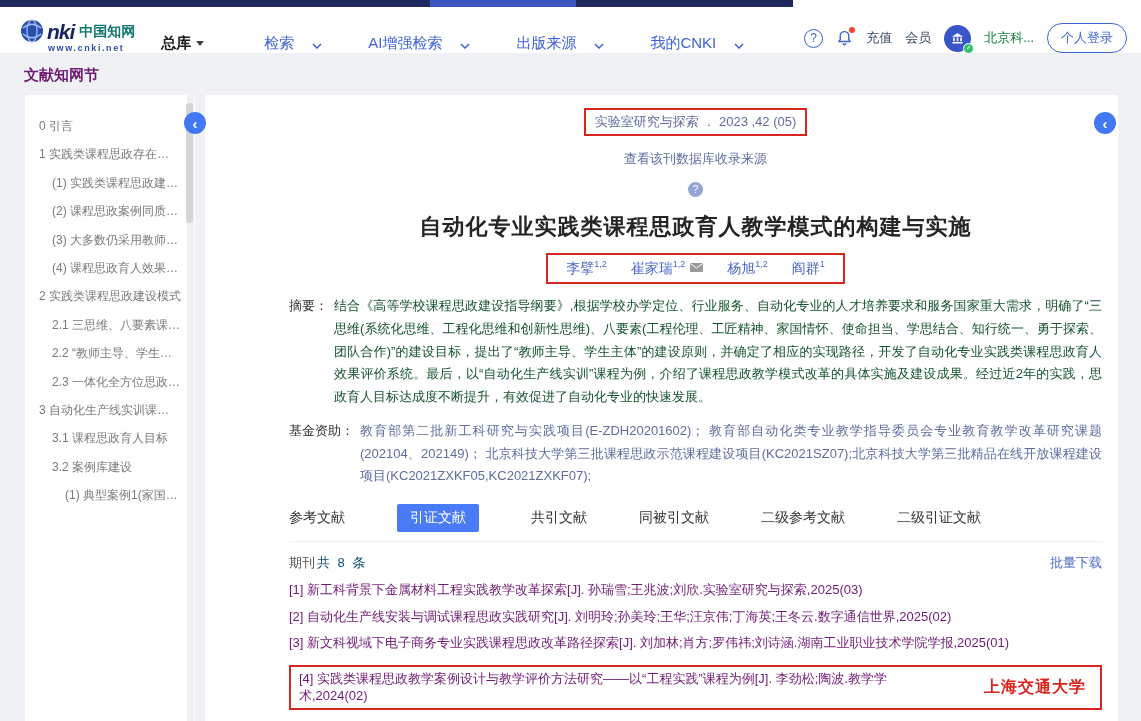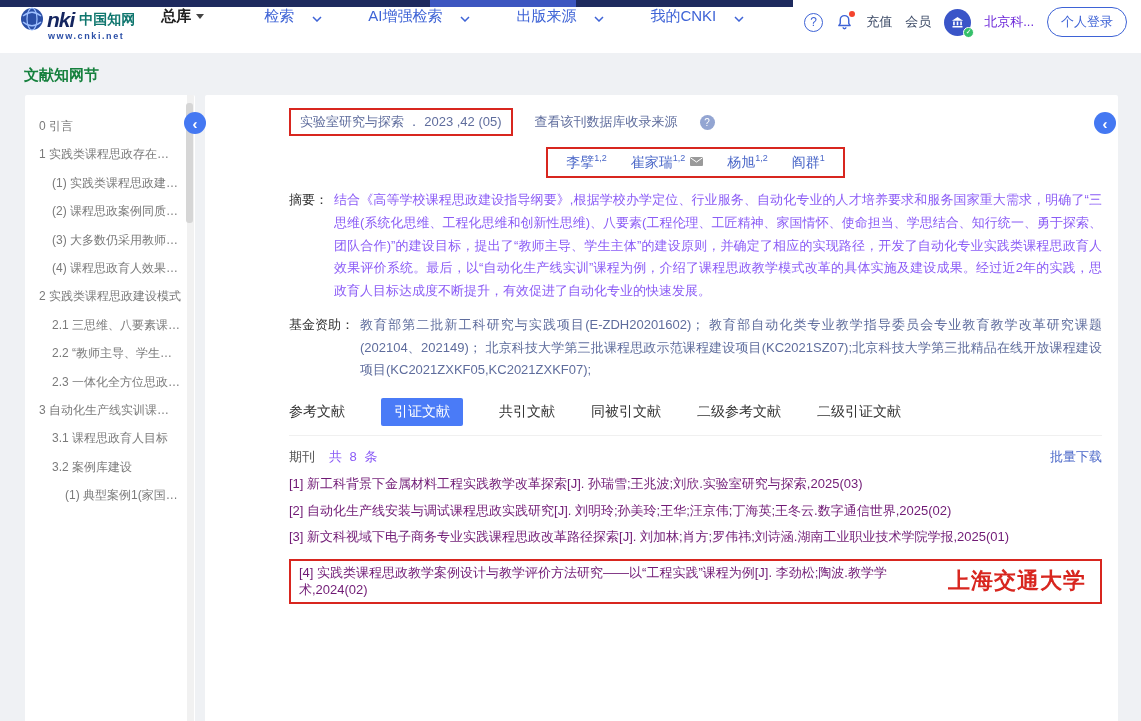--- a/index.html
+++ b/index.html
@@ -5,103 +5,103 @@
   * { margin:0; padding:0; box-sizing:border-box; }
   html,body { width:1141px; height:721px; overflow:hidden; background:#eff1f4;
               font-family:"Liberation Sans","DejaVu Sans",sans-serif; }
 
   
   .topstrip { position:relative; height:7px; background:#fff; }
   .topstrip .dark { position:absolute; left:0; top:0; height:7px; width:793px; background:#1e2a5e; }
   .topstrip .blue { position:absolute; left:430px; top:0; height:7px; width:146px; background:#3d56c0; }
 
   
-  .navbar { height:46px; background:#fff; display:flex; align-items:flex-start; padding:0 14px 0 20px; }
+  .navbar { height:46px; background:#fff; display:flex; align-items:flex-end; padding:0 14px 0 20px; }
   .logo { display:flex; flex-direction:column; line-height:1; }
   .logo-row { display:flex; align-items:center; gap:3px; }
   .globe { width:24px; height:24px; display:inline-flex; }
   .brand { font-size:21px; font-weight:bold; font-style:italic; color:#14255f; letter-spacing:-1px; }
   .brand-cn { font-size:14px; font-weight:bold; color:#0f766e; margin-left:2px; }
   .site { font-size:9px; font-weight:bold; color:#2b4fa7; letter-spacing:1.6px; margin-left:28px; margin-top:1px; }
   .hub { display:flex; align-items:center; gap:5px; margin-left:26px; font-size:15px; font-weight:bold; color:#222; cursor:pointer; }
   .caret-down { width:0; height:0; border-left:4px solid transparent; border-right:4px solid transparent; border-top:5px solid #444; display:inline-block; }
   .nav-links { display:flex; gap:46px; margin-left:auto; }
   .nav-link { display:flex; align-items:center; gap:18px; font-size:15px; color:#3e63d6; cursor:pointer; white-space:nowrap; }
   .nav-right { display:flex; align-items:center; gap:13px; margin-left:auto; }
   .help-circle { width:19px; height:19px; border:1.5px solid #3e63d6; border-radius:50%; color:#3e63d6;
                  font-size:12px; display:inline-flex; align-items:center; justify-content:center; cursor:pointer; }
   .bell-wrap { position:relative; display:inline-flex; cursor:pointer; }
   .bell-dot { position:absolute; right:-2px; top:-2px; width:6px; height:6px; background:#f4442e; border-radius:50%; }
   .nav-text { font-size:13px; color:#3c4a66; cursor:pointer; white-space:nowrap; }
   .org-avatar { position:relative; width:27px; height:27px; border-radius:50%; background:#3a55c8;
                 display:inline-flex; align-items:center; justify-content:center; cursor:pointer; }
   .org-check { position:absolute; right:-3px; bottom:-2px; width:11px; height:11px; background:#35c06a; border:1.5px solid #fff;
                border-radius:50%; color:#fff; font-size:7px; line-height:8px; text-align:center; }
-  .org-name { font-size:13px; color:#6d28d9; cursor:pointer; }
+  .org-name { font-size:13px; color:#15803d; cursor:pointer; }
   .login-btn { font-size:13px; color:#3e63d6; border:1px solid #3e63d6; border-radius:15px; padding:5px 13px;
                background:#fff; cursor:pointer; white-space:nowrap; }
 
   
-  .page-head { font-size:15px; font-weight:bold; color:#15803d; margin:13px 0 10px 24px; }
+  .page-head { font-size:15px; font-weight:bold; color:#701a75; margin:13px 0 10px 24px; }
 
   
   .content { display:flex; gap:10px; margin:0 23px 0 25px; height:628px; }
   .outline-panel { position:relative; width:170px; background:#fff; border-radius:2px; padding:12px 14px 0 14px; overflow:hidden; flex:0 0 auto; }
   .sb-item { font-size:12px; color:#7a7a7a; margin-top:11px; line-height:1.45; cursor:pointer;
              overflow:hidden; white-space:nowrap; text-overflow:ellipsis; }
   .sb-item.lvl1 { padding-left:13px; }
   .sb-item.lvl2 { padding-left:26px; }
   .sb-scroll { position:absolute; right:1px; top:0; width:7px; height:100%; background:#f1f1f1; }
   .sb-thumb { position:absolute; right:1px; top:8px; width:7px; height:120px; background:#d6d6d6; border-radius:3px; }
 
   .collapse-btn { position:absolute; width:22px; height:22px; border-radius:50%; background:#4478f2; color:#fff;
                   display:flex; align-items:center; justify-content:center; font-size:15px; font-weight:bold;
                   cursor:pointer; z-index:5; line-height:1; }
   #collapse-left  { left:184px; top:112px; }
   #collapse-right { left:1094px; top:112px; }
 
   
   .article-panel { flex:1; background:#fff; border-radius:2px; padding:13px 16px 0 84px; overflow:hidden; position:relative; }
   .red-box { border:2px solid #d8261f; }
-  .src-row { display:flex; align-items:center; gap:22px; font-size:13px; color:#5f6d9d; }
+  .src-row { display:flex; align-items:center; gap:14px; font-size:13px; color:#5f6d9d;flex-direction:column; }
   .src-box { padding:3px 9px; color:#5f6d9d; }
   .src-more { color:#5f6d9d; cursor:pointer; }
   .q-badge { width:15px; height:15px; border-radius:50%; background:#93a5d2; color:#fff; font-size:10px;
              display:inline-flex; align-items:center; justify-content:center; cursor:pointer; }
 
   .art-title { text-align:center; font-size:22px; font-weight:bold; color:#252525; letter-spacing:1px; margin-top:15px; }
 
   .authors-line { text-align:center; margin-top:11px; }
   .authors-box { display:inline-flex; align-items:center; gap:24px; padding:4px 18px; }
   .author { font-size:14px; color:#4a67c8; cursor:pointer; }
   .author sup { font-size:9px; }
   .mail-icon { margin-left:5px; vertical-align:1px; }
   .affils { text-align:center; font-size:13px; color:#5a6a94; margin-top:7px; }
 
   .meta { display:flex; margin-top:11px; font-size:13px; line-height:1.75; }
   .meta-label { font-weight:normal; color:#333; white-space:nowrap; margin-right:6px; }
-  .meta-body { flex:1; color:#8b5cf6; text-align:justify; }
+  .meta-body { flex:1; color:#14532d; text-align:justify; }
   .meta-body.linkish { color:#5f6d9d; }
   .kw { color:#5f6d9d; margin-right:8px; cursor:pointer; }
 
   
-  .tabs-row { display:flex; align-items:center; gap:36px; margin-top:16px; border-bottom:1px solid #f0f0f0; padding-bottom:9px; }
+  .tabs-row { display:flex; align-items:center; gap:52px; margin-top:16px; border-bottom:1px solid #f0f0f0; padding-bottom:9px; }
   .tab { font-size:14px; color:#333; cursor:pointer; padding:5px 0; white-space:nowrap; }
   .tab.active { background:#4a7bf7; color:#fff; padding:5px 13px; border-radius:2px; }
 
   
   .sec-head { display:flex; align-items:center; margin-top:12px; font-size:13px; }
   .sec-type { color:#555; }
-  .sec-count { color:#8b5cf6; margin-left:14px; letter-spacing:2px; }
+  .sec-count { color:#0c4a6e; margin-left:2px; letter-spacing:2px; }
   .sec-download { margin-left:auto; color:#4a67c8; cursor:pointer; }
   .sec-items { margin-top:4px; }
   .ref-row { margin:9px 0; font-size:13px; line-height:1.35; }
   .ref-link { color:#701a75; cursor:pointer; }
   .ref-row.boxed { display:inline-flex; align-items:center; padding:3px 14px 3px 8px; margin:4px 0; }
-  .ref-annotation { color:#d8261f; font-weight:bold; font-size:22px; margin-left:55px; white-space:nowrap; letter-spacing:1px; }
+  .ref-annotation { color:#d8261f; font-weight:bold; font-size:16px; margin-left:55px; white-space:nowrap; letter-spacing:1px; }
 </style>
 </head>
 <body>
 
 <div class="topstrip">
   <div class="dark"></div>
   <div class="blue"></div>
 </div>
 
 <div class="navbar">
@@ -198,20 +198,21 @@
       </div>
   </div>
 
   <div class="article-panel">
     <div class="src-row">
       <span class="red-box src-box">实验室研究与探索 ． 2023 ,42 (05)</span>
       <span class="src-more">查看该刊数据库收录来源</span>
       <span class="q-badge">?</span>
     </div>
 
+    <div class="art-title">自动化专业实践类课程思政育人教学模式的构建与实施</div>
 
     <div class="authors-line">
       <span class="red-box authors-box" id="authors-box">
           <span class="author">李擘<sup>1,2</sup></span>
           <span class="author">崔家瑞<sup>1,2</sup><span class="mail-icon"><svg width="13" height="9" viewBox="0 0 13 9">
                 <rect width="13" height="9" rx="1" fill="#9a9a9a"></rect>
                 <path d="M0.5 0.8 6.5 5 12.5 0.8" stroke="#fff" fill="none"></path>
               </svg></span></span>
           <span class="author">杨旭<sup>1,2</sup></span>
           <span class="author">阎群<sup>1</sup></span>

